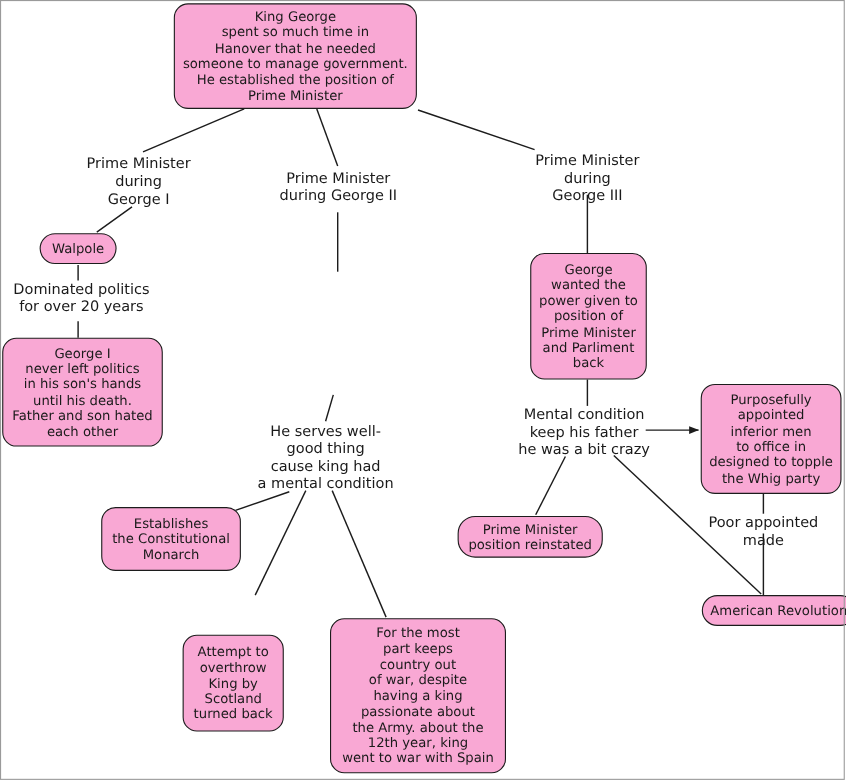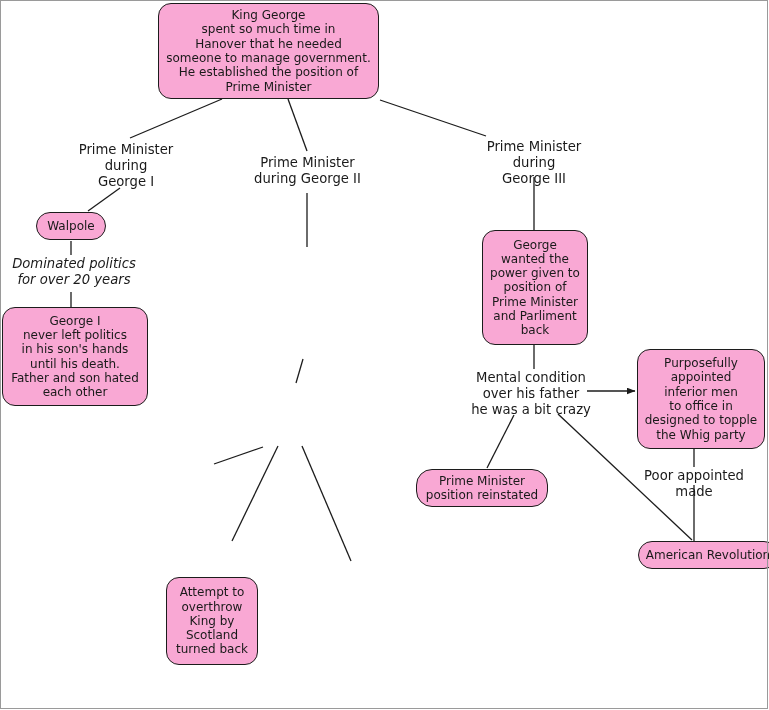--- a/index.html
+++ b/index.html
@@ -155,29 +155,45 @@
 
   <div class="node" style="left:637px; top:349px; width:128px; height:100px;">
     <span>Purposefully
 appointed
 inferior men
 to office in
 designed to topple
 the Whig party</span>
   </div>
 
+  <div class="node" style="left:92px; top:461px; width:127px; height:58px;">
+    <span>Establishes
+the Constitutional
+Monarch</span>
+  </div>
 
   <div class="node" style="left:166px; top:541px; width:92px; height:88px;margin-top:36px;">
     <span>Attempt to
 overthrow
 King by
 Scotland
 turned back</span>
   </div>
 
+  <div class="node" style="left:300px; top:562px; width:160px; height:141px;">
+    <span>For the most
+part keeps
+country out
+of war, despite
+having a king
+passionate about
+the Army. about the
+12th year, king
+went to war with Spain</span>
+  </div>
 
   <div class="node pill" style="left:416px; top:469px; width:132px; height:38px;">
     <span>Prime Minister
 position reinstated</span>
   </div>
 
   <div class="node pill" style="left:638px; top:541px; width:140px; height:28px;">
     <span>American Revolution</span>
   </div>
 
@@ -185,25 +201,29 @@
 during
 George I</div>
 
   <div class="edge-label" style="left:248px; top:155px; width:119px;">Prime Minister
 during George II</div>
 
   <div class="edge-label" style="left:479px; top:139px; width:110px;">Prime Minister
 during
 George III</div>
 
-  <div class="edge-label" style="left:6px; top:256px; width:136px;font-style:italic;">Dominated politics
+  <div class="edge-label" style="left:6px; top:256px; width:136px;">Dominated politics
 for over 20 years</div>
 
+  <div class="edge-label" style="left:229px; top:385px; width:134px;">He serves well-
+good thing
+cause king  had
+a mental condition</div>
 
   <div class="edge-label" style="left:466px; top:370px; width:130px;">Mental condition
-over his father
+keep his father
 he was a bit crazy</div>
 
   <div class="edge-label" style="left:625px; top:468px; width:138px;">Poor appointed made</div>
 
 </div>
 
 <div class="border-frame"></div>
 
 </body></html>

